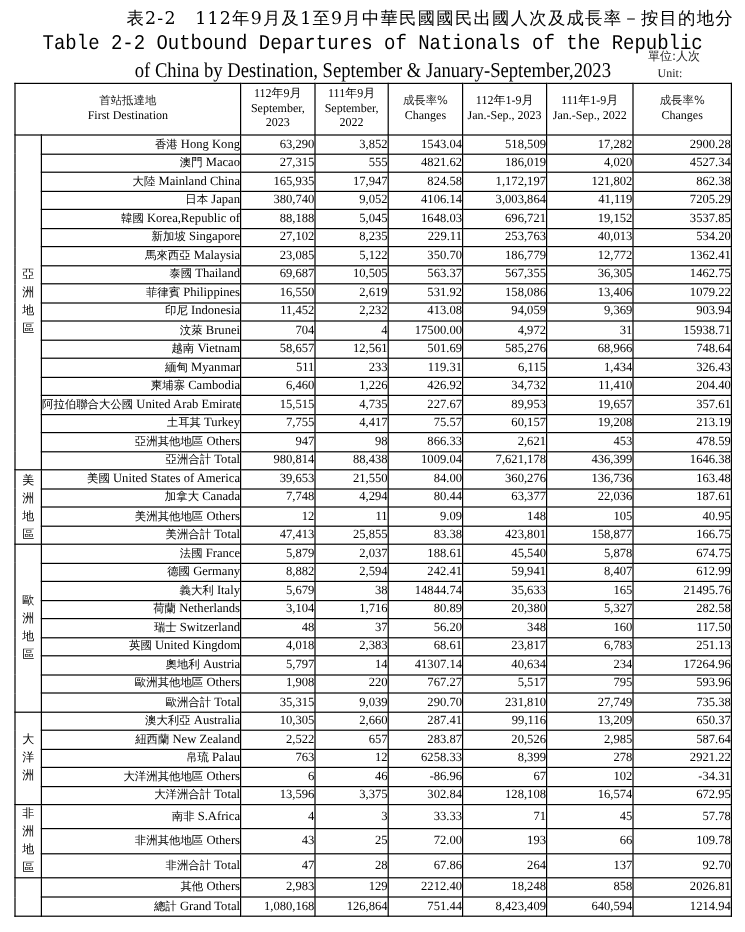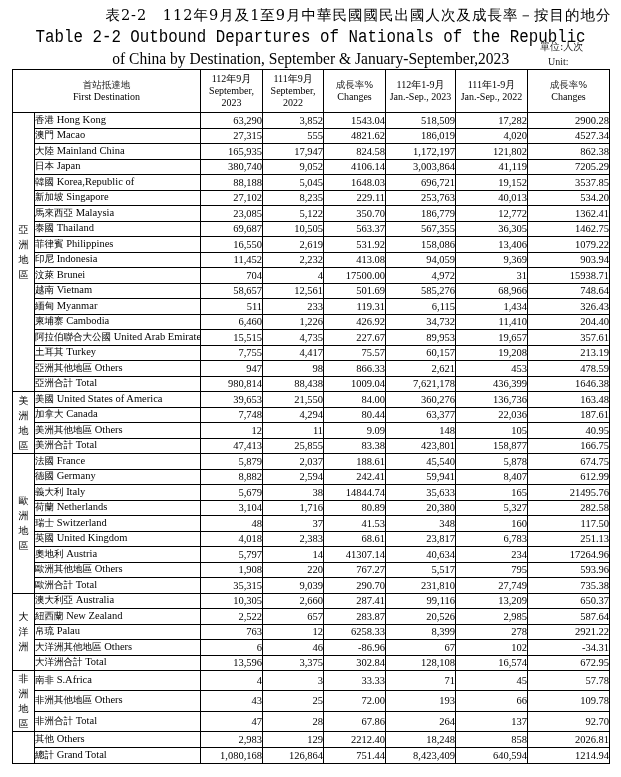--- a/index.html
+++ b/index.html
@@ -15,21 +15,21 @@
   .unit-zh { position: absolute; left: 540px; top: 40px; font-size: 10px; font-family: "DejaVu Sans", sans-serif; color:#222; }
   .unit-en { position: absolute; left: 548px; top: 56px; font-size: 10px; color:#222; }
 
   table.main { position: absolute; left: 12px; top: 69px; width: 597px;
                border-collapse: collapse; table-layout: fixed; border: 1.6px solid #000; }
   table.main td, table.main th { border: 1px solid #000; padding: 0; font-weight: normal; overflow: hidden; white-space: nowrap; }
   table.main th { font-size: 10px; line-height: 12px; text-align: center; vertical-align: middle; height: 42px; }
   th .zh { font-family: "DejaVu Sans", sans-serif; font-size: 9.5px; color: #222; }
   td.region { text-align: center; vertical-align: middle; font-family: "DejaVu Sans", sans-serif;
               font-size: 10px; line-height: 15px; white-space: normal; width: 21px; }
-  td.name { font-size: 10.5px; padding-left: 2px; text-align: left; margin-left: 20px; }
+  td.name { font-size: 10.5px; padding-left: 2px; text-align: right; margin-left: 20px; }
   td.name .zh { font-family: "DejaVu Sans", sans-serif; font-size: 9.5px; }
   td.num { font-size: 10.5px; text-align: right; padding-right: 3px; }
   tr.r { height: 15.5px; }
   tr.r-tall { height: 19.3px; }
   tr.r-other { height: 16px; }
 </style>
 </head>
 <body>
 
 <div class="title-zh">表2-2　112年9月及1至9月中華民國國民出國人次及成長率－按目的地分</div>
@@ -318,21 +318,21 @@
         <td class="num">1,716</td>
         <td class="num">80.89</td>
         <td class="num">20,380</td>
         <td class="num">5,327</td>
         <td class="num">282.58</td>
       </tr>
       <tr class="r">
         <td class="name"><span class="zh">瑞士</span> <span>Switzerland</span></td>
         <td class="num">48</td>
         <td class="num">37</td>
-        <td class="num">41.53</td>
+        <td class="num">56.20</td>
         <td class="num">348</td>
         <td class="num">160</td>
         <td class="num">117.50</td>
       </tr>
       <tr class="r">
         <td class="name"><span class="zh">英國</span> <span>United Kingdom</span></td>
         <td class="num">4,018</td>
         <td class="num">2,383</td>
         <td class="num">68.61</td>
         <td class="num">23,817</td>

